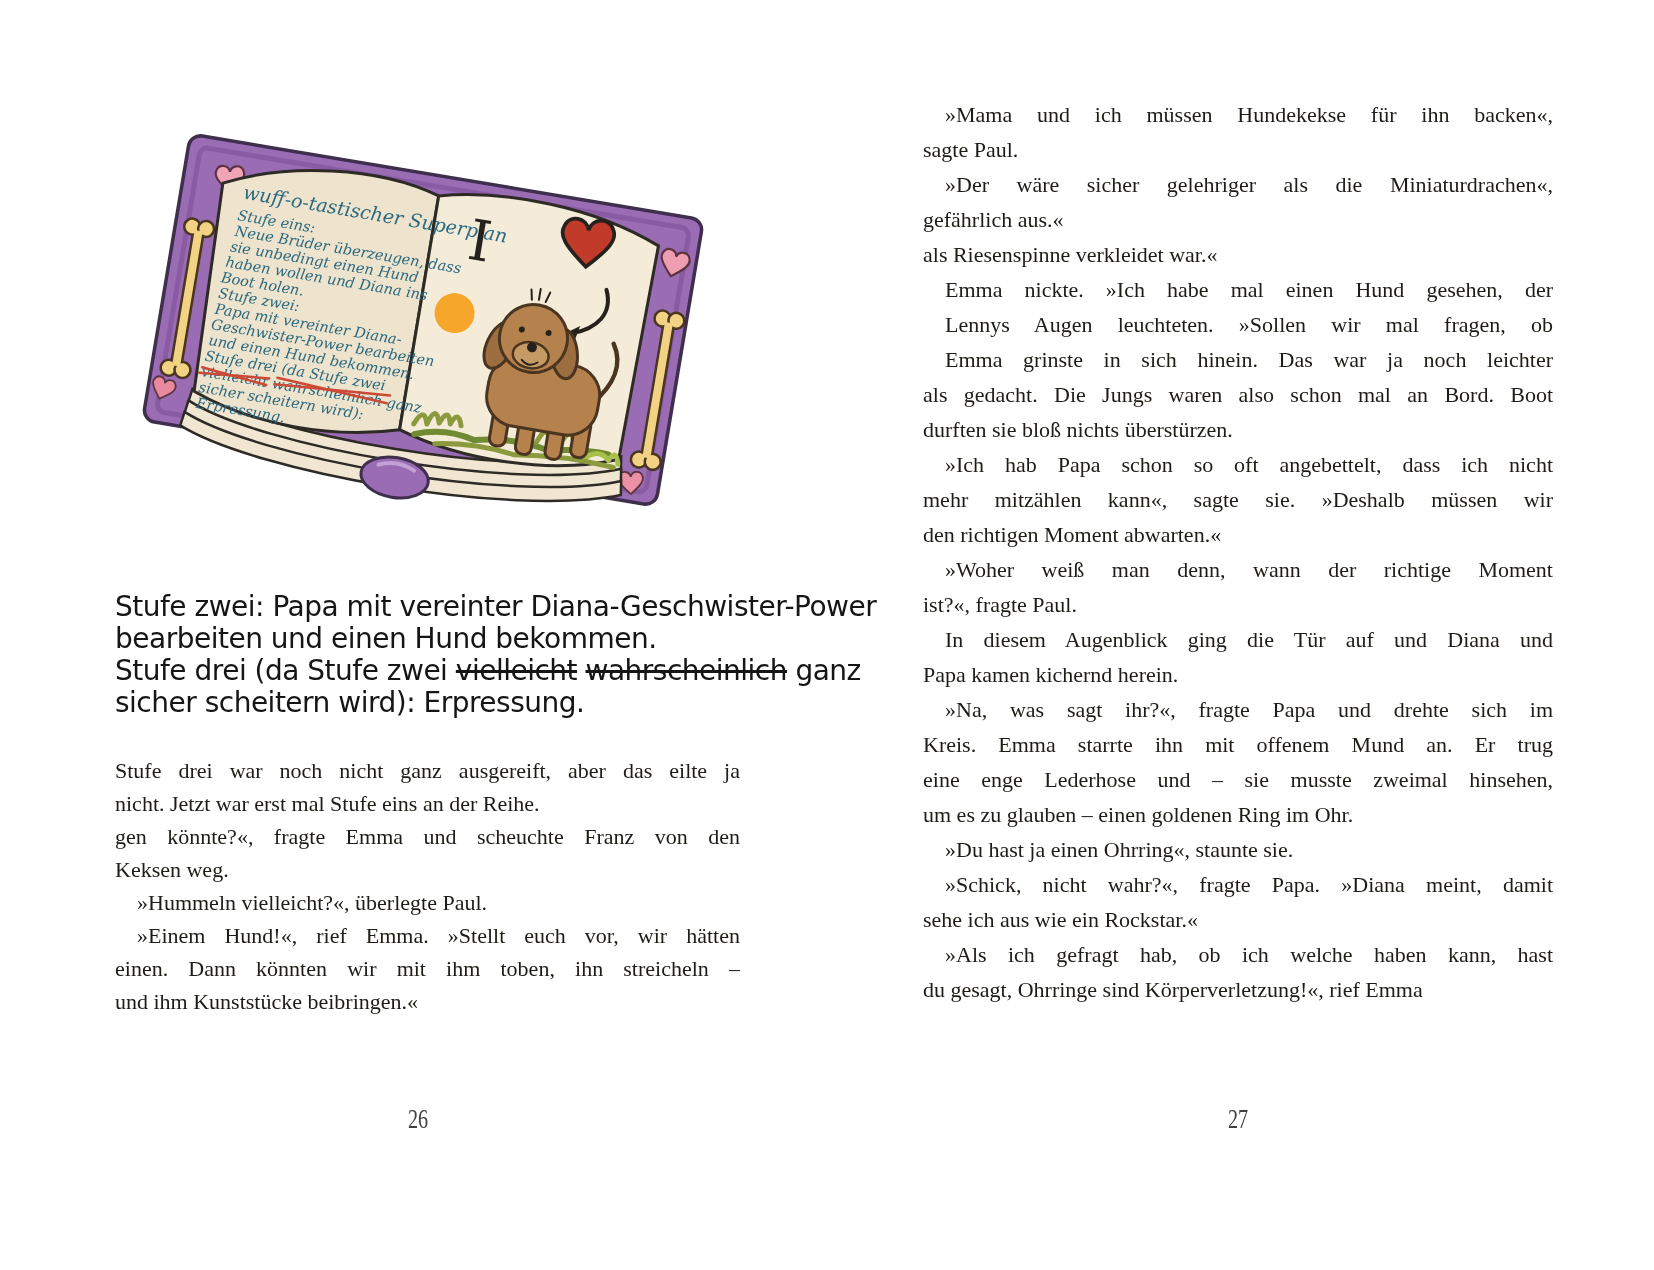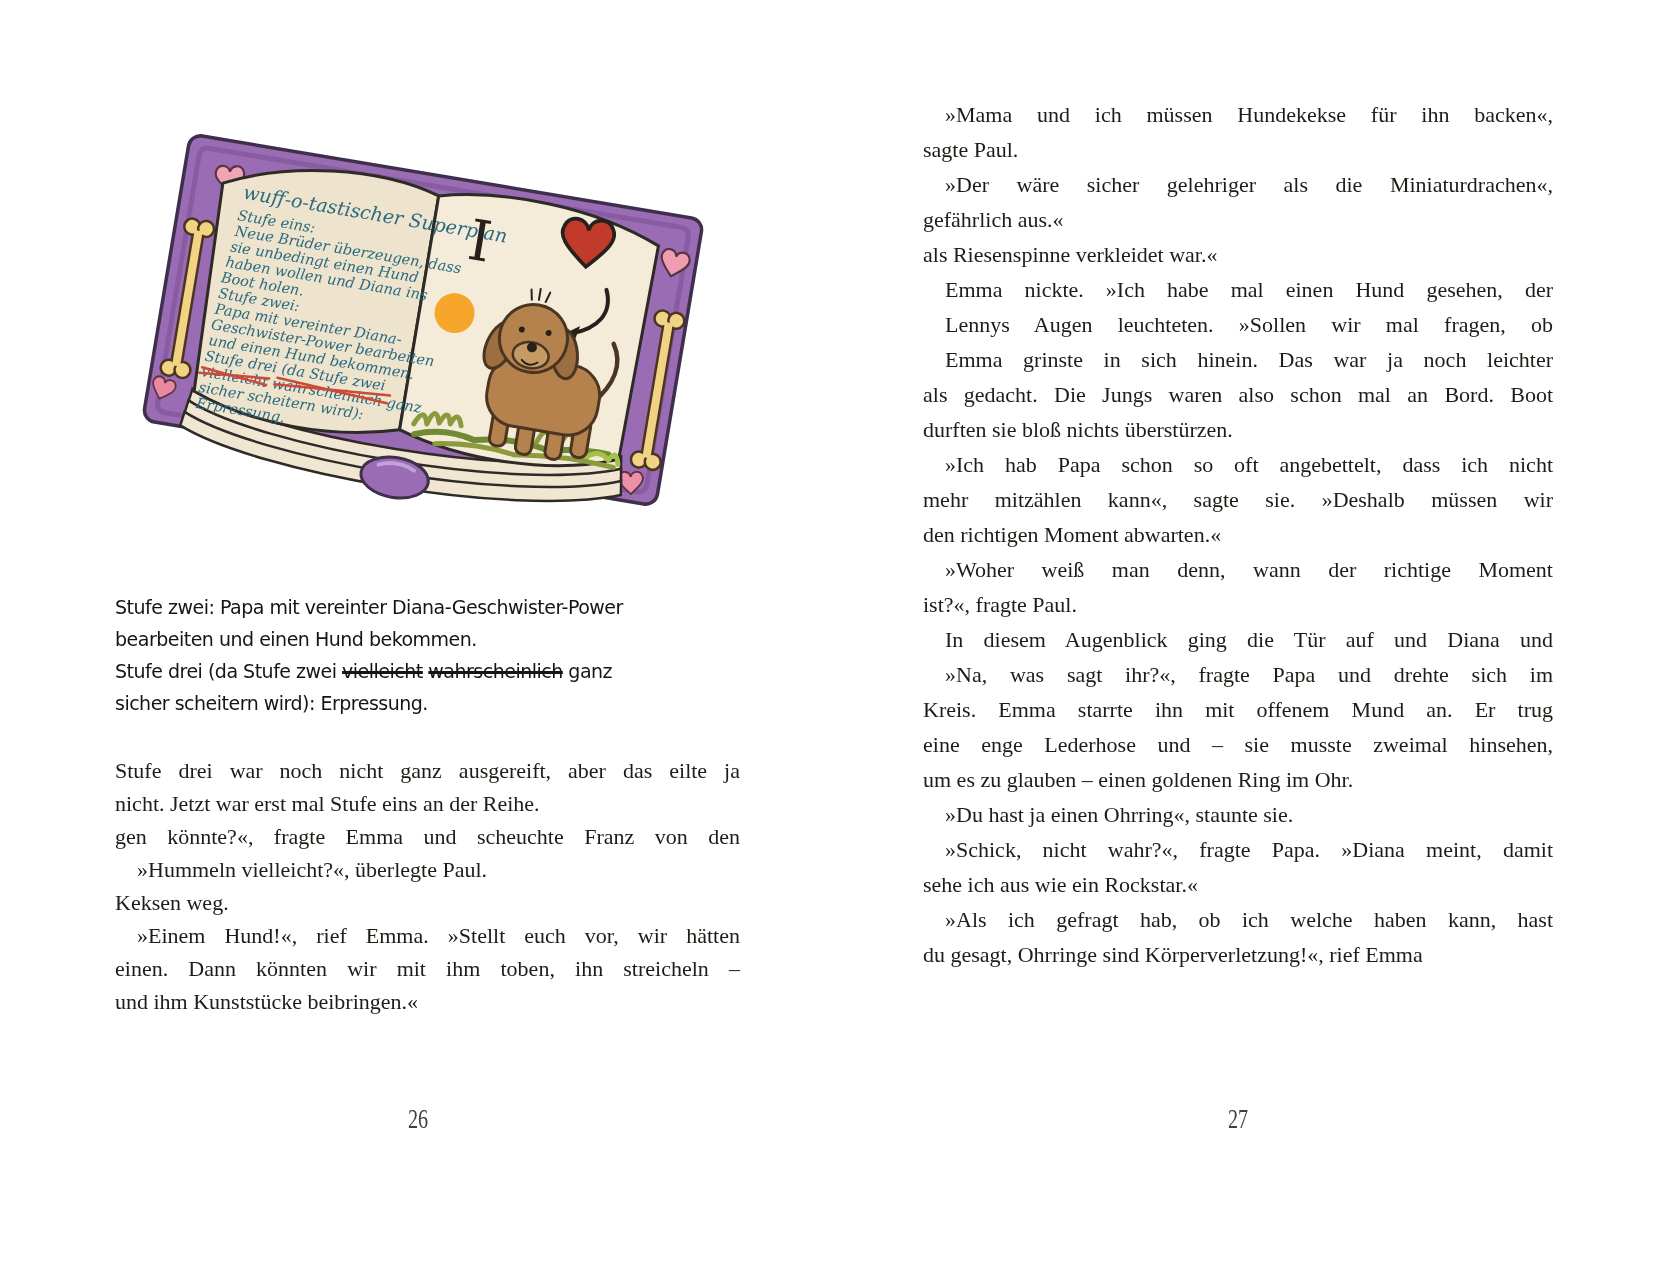--- a/index.html
+++ b/index.html
@@ -2,21 +2,21 @@
 <html><head>
 <meta charset="utf-8">
 <style>
   html,body{margin:0;padding:0;background:#ffffff;}
   #spread{position:relative;width:1654px;height:1270px;background:#ffffff;overflow:hidden;
           font-family:"Liberation Serif",serif;color:#1f1b16;}
   
   #illustration{position:absolute;left:103px;top:80px;width:628px;height:460px;}
   
   #note{position:absolute;left:115px;top:591px;width:632px;
-        font-family:"DejaVu Sans",sans-serif;font-size:19px;letter-spacing:-0.5px;
+        font-family:"DejaVu Sans",sans-serif;font-size:28px;letter-spacing:-0.5px;
         line-height:32px;color:#151515;}
   .note-line{white-space:nowrap;}
   .strike{text-decoration:line-through;text-decoration-thickness:2.5px;}
   
   .bodycol{position:absolute;font-size:22px;}
   #left-body{left:115px;top:754px;width:625px;line-height:33px;}
   #right-body{left:923px;top:97px;width:630px;line-height:35px;}
   .pline{text-align:justify;text-align-last:justify;}
   .pline.last{text-align-last:left;}
   .pline.indent{padding-left:22px;}
@@ -145,22 +145,22 @@
       <div class="note-line"><span>Stufe zwei: Papa mit vereinter Diana-Geschwister-Power</span></div>
       <div class="note-line"><span>bearbeiten und einen Hund bekommen.</span></div>
       <div class="note-line"><span>Stufe drei (da Stufe zwei </span><span class="strike">vielleicht</span><span> </span><span class="strike">wahrscheinlich</span><span> ganz</span></div>
       <div class="note-line"><span>sicher scheitern wird): Erpressung.</span></div>
     </div>
 
   <div id="left-body" class="bodycol">
       <div class="pline">Stufe drei war noch nicht ganz ausgereift, aber das eilte ja</div>
       <div class="pline last">nicht. Jetzt war erst mal Stufe eins an der Reihe.</div>
       <div class="pline">gen könnte?«, fragte Emma und scheuchte Franz von den</div>
+      <div class="pline last">Keksen weg.</div>
       <div class="pline indent last">»Hummeln vielleicht?«, überlegte Paul.</div>
-      <div class="pline last">Keksen weg.</div>
       <div class="pline indent">»Einem Hund!«, rief Emma. »Stellt euch vor, wir hätten</div>
       <div class="pline">einen. Dann könnten wir mit ihm toben, ihn streicheln –</div>
       <div class="pline last">und ihm Kunststücke beibringen.«</div>
     </div>
 
   <div id="right-body" class="bodycol">
       <div class="pline indent">»Mama und ich müssen Hundekekse für ihn backen«,</div>
       <div class="pline last">sagte Paul.</div>
       <div class="pline indent">»Der wäre sicher gelehriger als die Miniaturdrachen«,</div>
       <div class="pline last">gefährlich aus.«</div>
@@ -169,20 +169,21 @@
       <div class="pline indent">Lennys Augen leuchteten. »Sollen wir mal fragen, ob</div>
       <div class="pline indent">Emma grinste in sich hinein. Das war ja noch leichter</div>
       <div class="pline">als gedacht. Die Jungs waren also schon mal an Bord. Boot</div>
       <div class="pline last">durften sie bloß nichts überstürzen.</div>
       <div class="pline indent">»Ich hab Papa schon so oft angebettelt, dass ich nicht</div>
       <div class="pline">mehr mitzählen kann«, sagte sie. »Deshalb müssen wir</div>
       <div class="pline last">den richtigen Moment abwarten.«</div>
       <div class="pline indent">»Woher weiß man denn, wann der richtige Moment</div>
       <div class="pline last">ist?«, fragte Paul.</div>
       <div class="pline indent">In diesem Augenblick ging die Tür auf und Diana und</div>
+      <div class="pline last">Papa kamen kichernd herein.</div>
       <div class="pline indent">»Na, was sagt ihr?«, fragte Papa und drehte sich im</div>
       <div class="pline">Kreis. Emma starrte ihn mit offenem Mund an. Er trug</div>
       <div class="pline">eine enge Lederhose und – sie musste zweimal hinsehen,</div>
       <div class="pline last">um es zu glauben – einen goldenen Ring im Ohr.</div>
       <div class="pline indent last">»Du hast ja einen Ohrring«, staunte sie.</div>
       <div class="pline indent">»Schick, nicht wahr?«, fragte Papa. »Diana meint, damit</div>
       <div class="pline last">sehe ich aus wie ein Rockstar.«</div>
       <div class="pline indent">»Als ich gefragt hab, ob ich welche haben kann, hast</div>
       <div class="pline last">du gesagt, Ohrringe sind Körperverletzung!«, rief Emma</div>
     </div>

